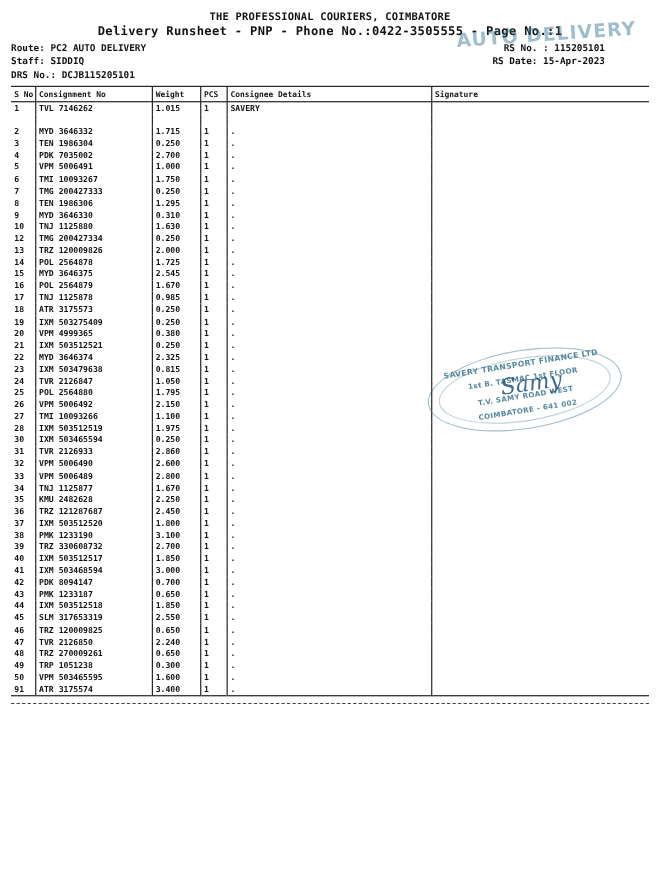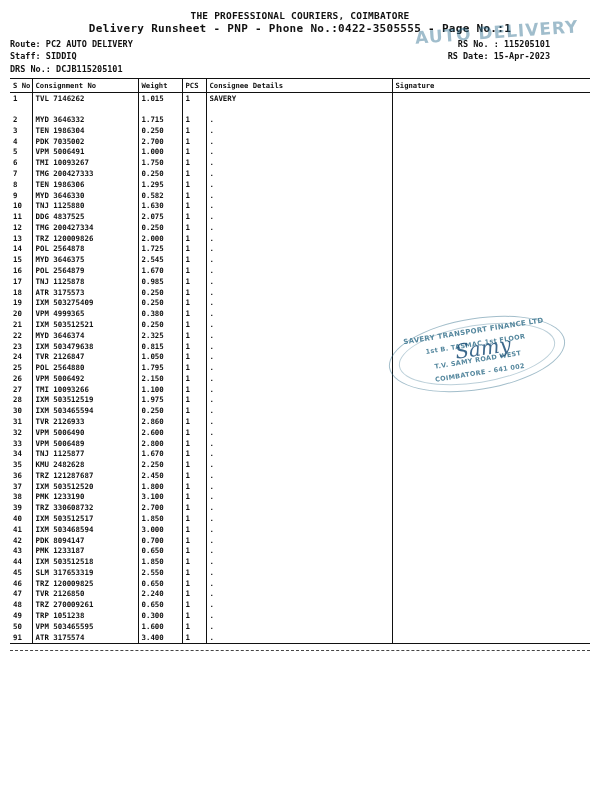--- a/index.html
+++ b/index.html
@@ -275,37 +275,29 @@
           <td>8</td>
           <td>TEN 1986306</td>
           <td>1.295</td>
           <td>1</td>
           <td>.</td>
           <td class="last"></td>
         </tr>
         <tr>
           <td>9</td>
           <td>MYD 3646330</td>
-          <td>0.582</td>
+          <td>0.310</td>
           <td>1</td>
           <td>.</td>
           <td class="last"></td>
         </tr>
         <tr>
           <td>10</td>
           <td>TNJ 1125880</td>
           <td>1.630</td>
-          <td>1</td>
-          <td>.</td>
-          <td class="last"></td>
-        </tr>
-        <tr>
-          <td>11</td>
-          <td>DDG 4837525</td>
-          <td>2.075</td>
           <td>1</td>
           <td>.</td>
           <td class="last"></td>
         </tr>
         <tr>
           <td>12</td>
           <td>TMG 200427334</td>
           <td>0.250</td>
           <td>1</td>
           <td>.</td>

